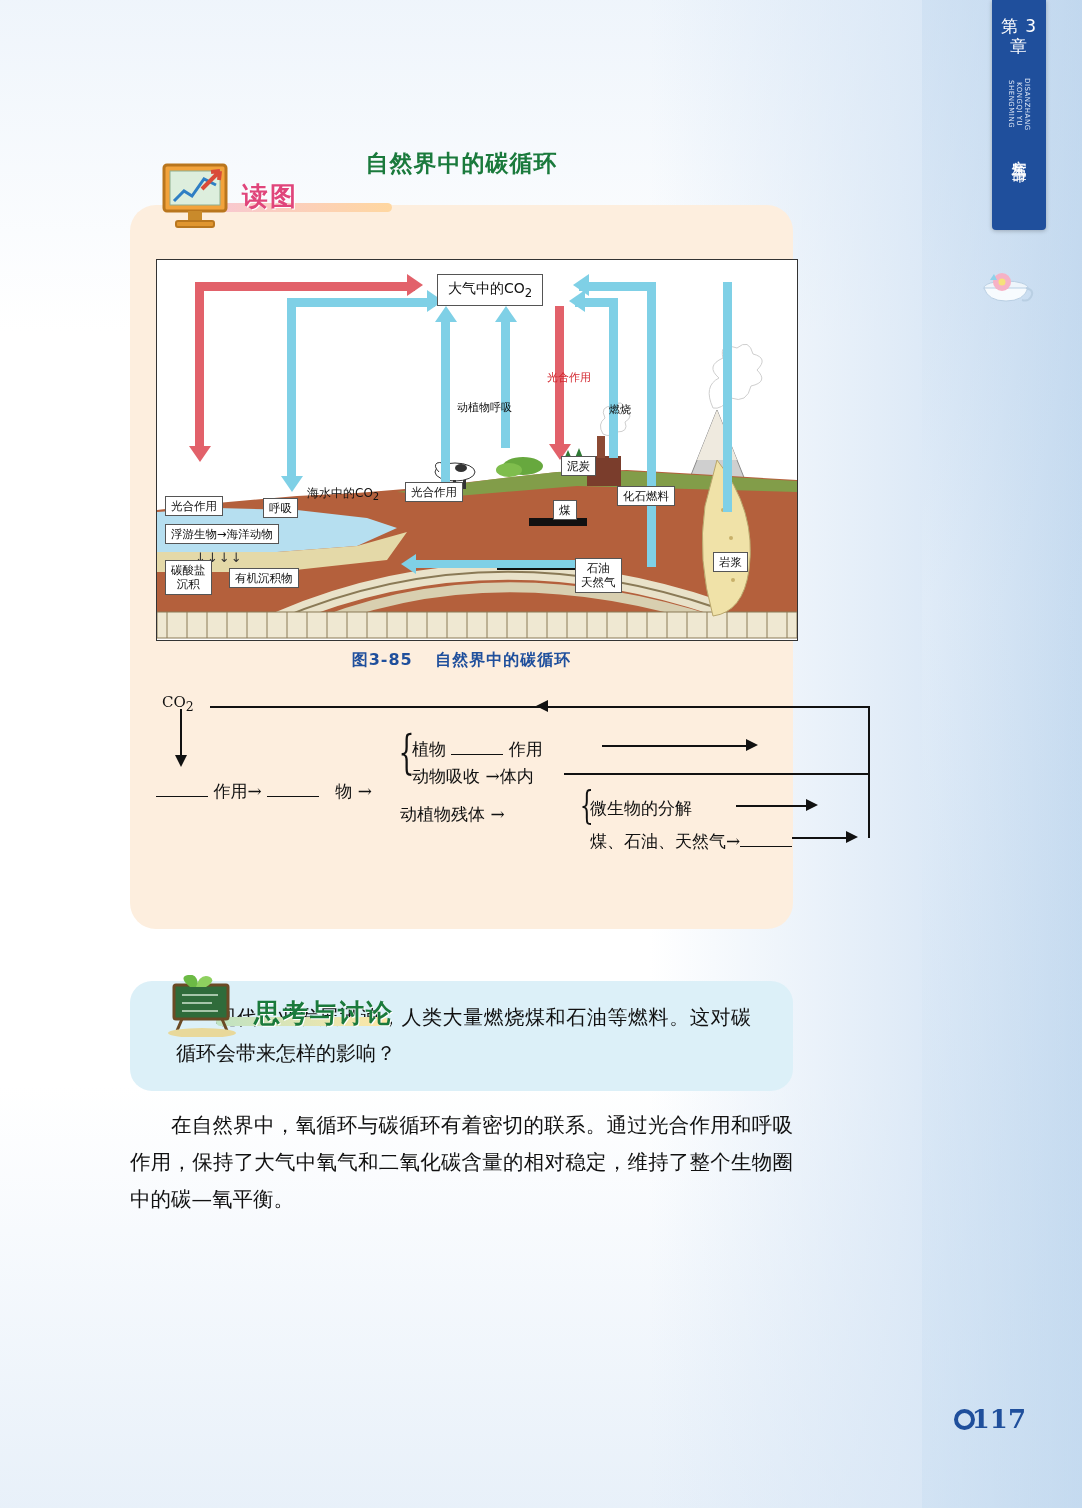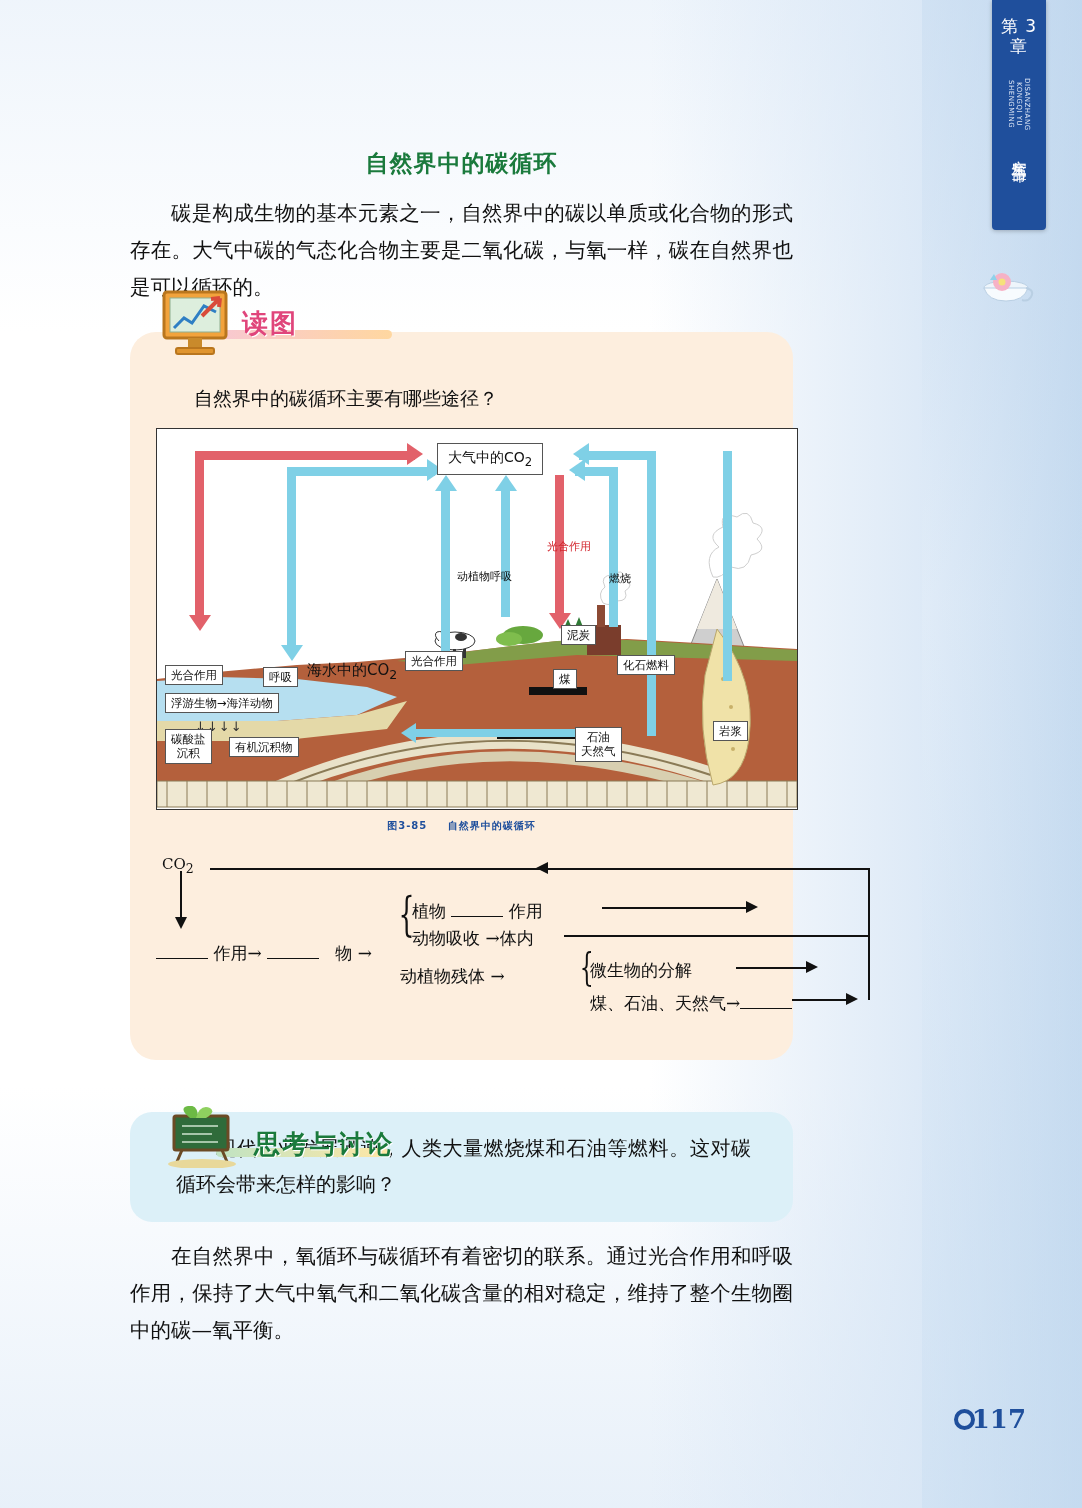--- a/index.html
+++ b/index.html
@@ -76,21 +76,21 @@
   .readmap-q{
     font-size:19px;color:#111;margin:0 0 16px 38px;
     font-family:"DejaVu Serif","Liberation Serif",serif;
   }
   
   .figure{
     width:640px;margin:0 auto;background:#fff;border:1px solid #333;position:relative;height:380px;
     overflow:hidden;
   }
   .fig-caption{
-    text-align:center;margin-top:9px;font-size:10px;color:#1f4f9c;font-weight:bold;letter-spacing:1px;
+    text-align:center;margin-top:9px;font-size:16px;color:#1f4f9c;font-weight:bold;letter-spacing:1px;
   }
   .fig-caption .num{margin-right:16px;}
   .box-lbl{
     position:absolute;background:#fff;border:1px solid #555;font-size:11.5px;
     padding:2px 5px;white-space:nowrap;color:#111;line-height:1.25;
     font-family:"DejaVu Sans","Liberation Sans",sans-serif;
   }
   .txt-lbl{position:absolute;font-size:11px;color:#111;white-space:nowrap;}
   .txt-red{color:#d3272f;}
   .arrow-blue{position:absolute;background:#7fd0e6;}
@@ -151,38 +151,36 @@
   <path d="M50 30 q9 2 5 9 q-3 5 -9 3" fill="none" stroke="#b9cfe3" stroke-width="2"></path>
   <circle cx="26" cy="24" r="9" fill="#f6b2c6"></circle>
   <circle cx="26" cy="24" r="3.5" fill="#f6e27a"></circle>
   <path d="M14 22 l4 -6 l3 6 z" fill="#8fd1ea"></path>
 </svg>
 
 <div class="content">
 
   <h1 class="sec-title">自然界中的碳循环</h1>
 
-  <p class="body-text">碳是构成生物的基本元素之一，自然界中的碳以单质或化合物的形式存在。大气中碳的气态化合物主要是二氧化碳，与氧一样，碳在自然界也是可以循环的。</p>
 
   <div class="readmap-wrap">
     <div class="badge-underline"></div>
     <div class="badge-readmap">
       <svg width="78" height="74" viewBox="0 0 78 74">
         <rect x="6" y="4" width="62" height="46" rx="3" fill="#f2a33c" stroke="#b9761e" stroke-width="3"></rect>
         <rect x="12" y="10" width="50" height="34" fill="#ddeedd" stroke="#8fae8f"></rect>
         <polyline points="16,40 26,30 34,35 46,18 58,24" fill="none" stroke="#2f7fc4" stroke-width="3"></polyline>
         <path d="M44 28 L62 10 M62 10 l-9 1 M62 10 l-1 9" stroke="#d94b3a" stroke-width="4" fill="none"></path>
         <rect x="30" y="50" width="14" height="10" fill="#c98a2b"></rect>
         <rect x="18" y="60" width="38" height="6" rx="2" fill="#e0952f" stroke="#b9761e" stroke-width="2"></rect>
       </svg>
       <span class="label">读图</span>
     </div>
 
     <div class="readmap-box">
-      <div class="readmap-q">自然界中的碳循环主要有哪些途径？</div>
 
       <div class="figure">
 
         <svg width="640" height="380" viewBox="0 0 640 380" style="position:absolute;left:0;top:0;">
 
           <rect x="0" y="0" width="640" height="380" fill="#ffffff"></rect>
 
           <path d="M520 250 L560 150 L600 250 Z" fill="#cfcfcf" stroke="#8a8a8a"></path>
           <path d="M540 200 L560 150 L580 200 Z" fill="#efeadf"></path>
 
@@ -310,21 +308,21 @@
 
         <div class="txt-lbl txt-red" style="left:390px;top:110px;">光合作用</div>
         <div class="txt-lbl" style="left:300px;top:140px;">动植物呼吸</div>
         <div class="txt-lbl" style="left:452px;top:142px;">燃烧</div>
 
         <div class="box-lbl" style="left:404px;top:196px;text-align:center;">泥炭</div>
         <div class="box-lbl" style="left:396px;top:240px;">煤</div>
         <div class="box-lbl" style="left:460px;top:226px;">化石燃料</div>
         <div class="box-lbl" style="left:248px;top:222px;">光合作用</div>
 
-        <div class="txt-lbl" style="left:150px;top:232px;font-size:15px;">
+        <div class="txt-lbl" style="left:150px;top:225px;font-size:12px;">
           <span>海水中的CO</span><sub>2</sub>
         </div>
         <div class="box-lbl" style="left:106px;top:238px;">呼吸</div>
         <div class="box-lbl" style="left:8px;top:236px;">光合作用</div>
 
         <div class="box-lbl" style="left:8px;top:264px;">
           <span>浮游生物</span>→<span>海洋动物</span>
         </div>
 
         <div class="box-lbl" style="left:8px;top:300px;text-align:center;">碳酸盐<br>沉积</div>

